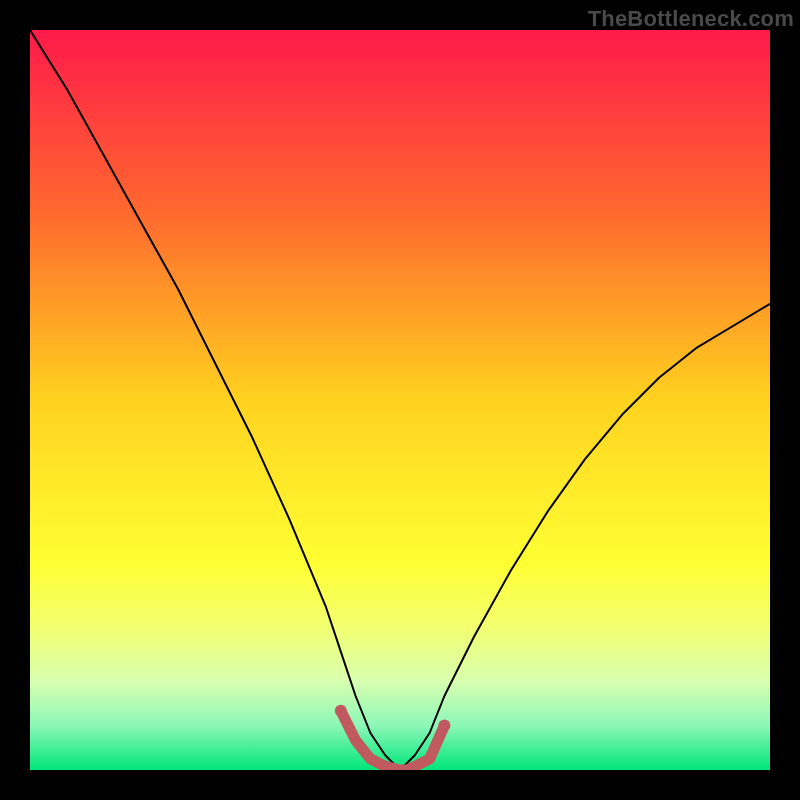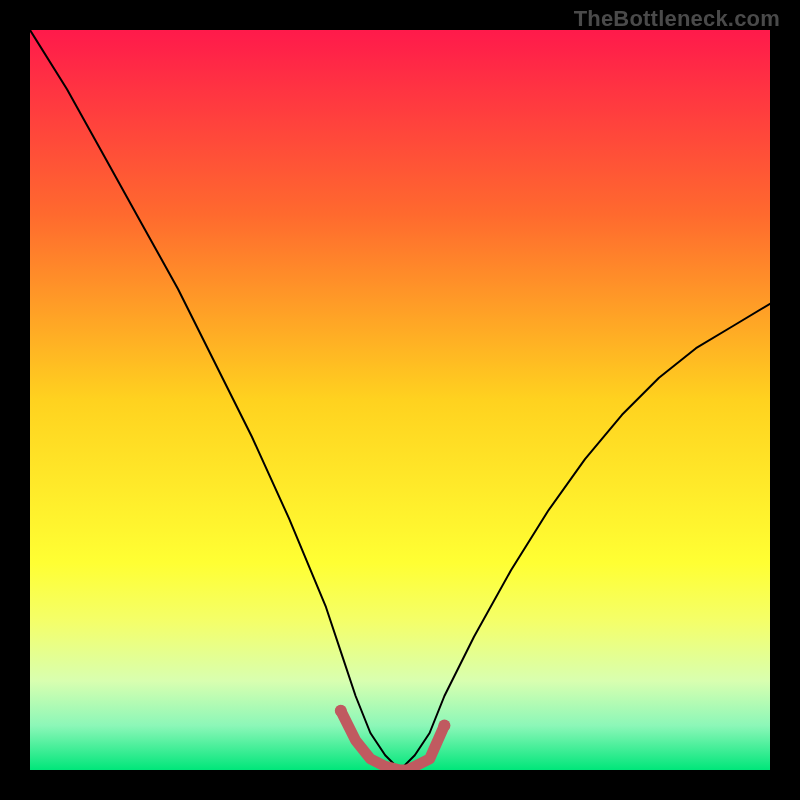--- a/index.html
+++ b/index.html
@@ -20,21 +20,21 @@
   .plot {
     position: absolute;
     left: 30px;
     top: 30px;
     width: 740px;
     height: 740px;
   }
   .watermark {
     position: absolute;
     top: 6px;
-    right: 20px;
+    right: 6px;
     color: #4a4a4a;
     font-size: 22px;
     font-weight: 600;
     letter-spacing: 0.2px;
     user-select: none;
   }
   svg { display: block; }
 </style>
 </head>
 <body>

